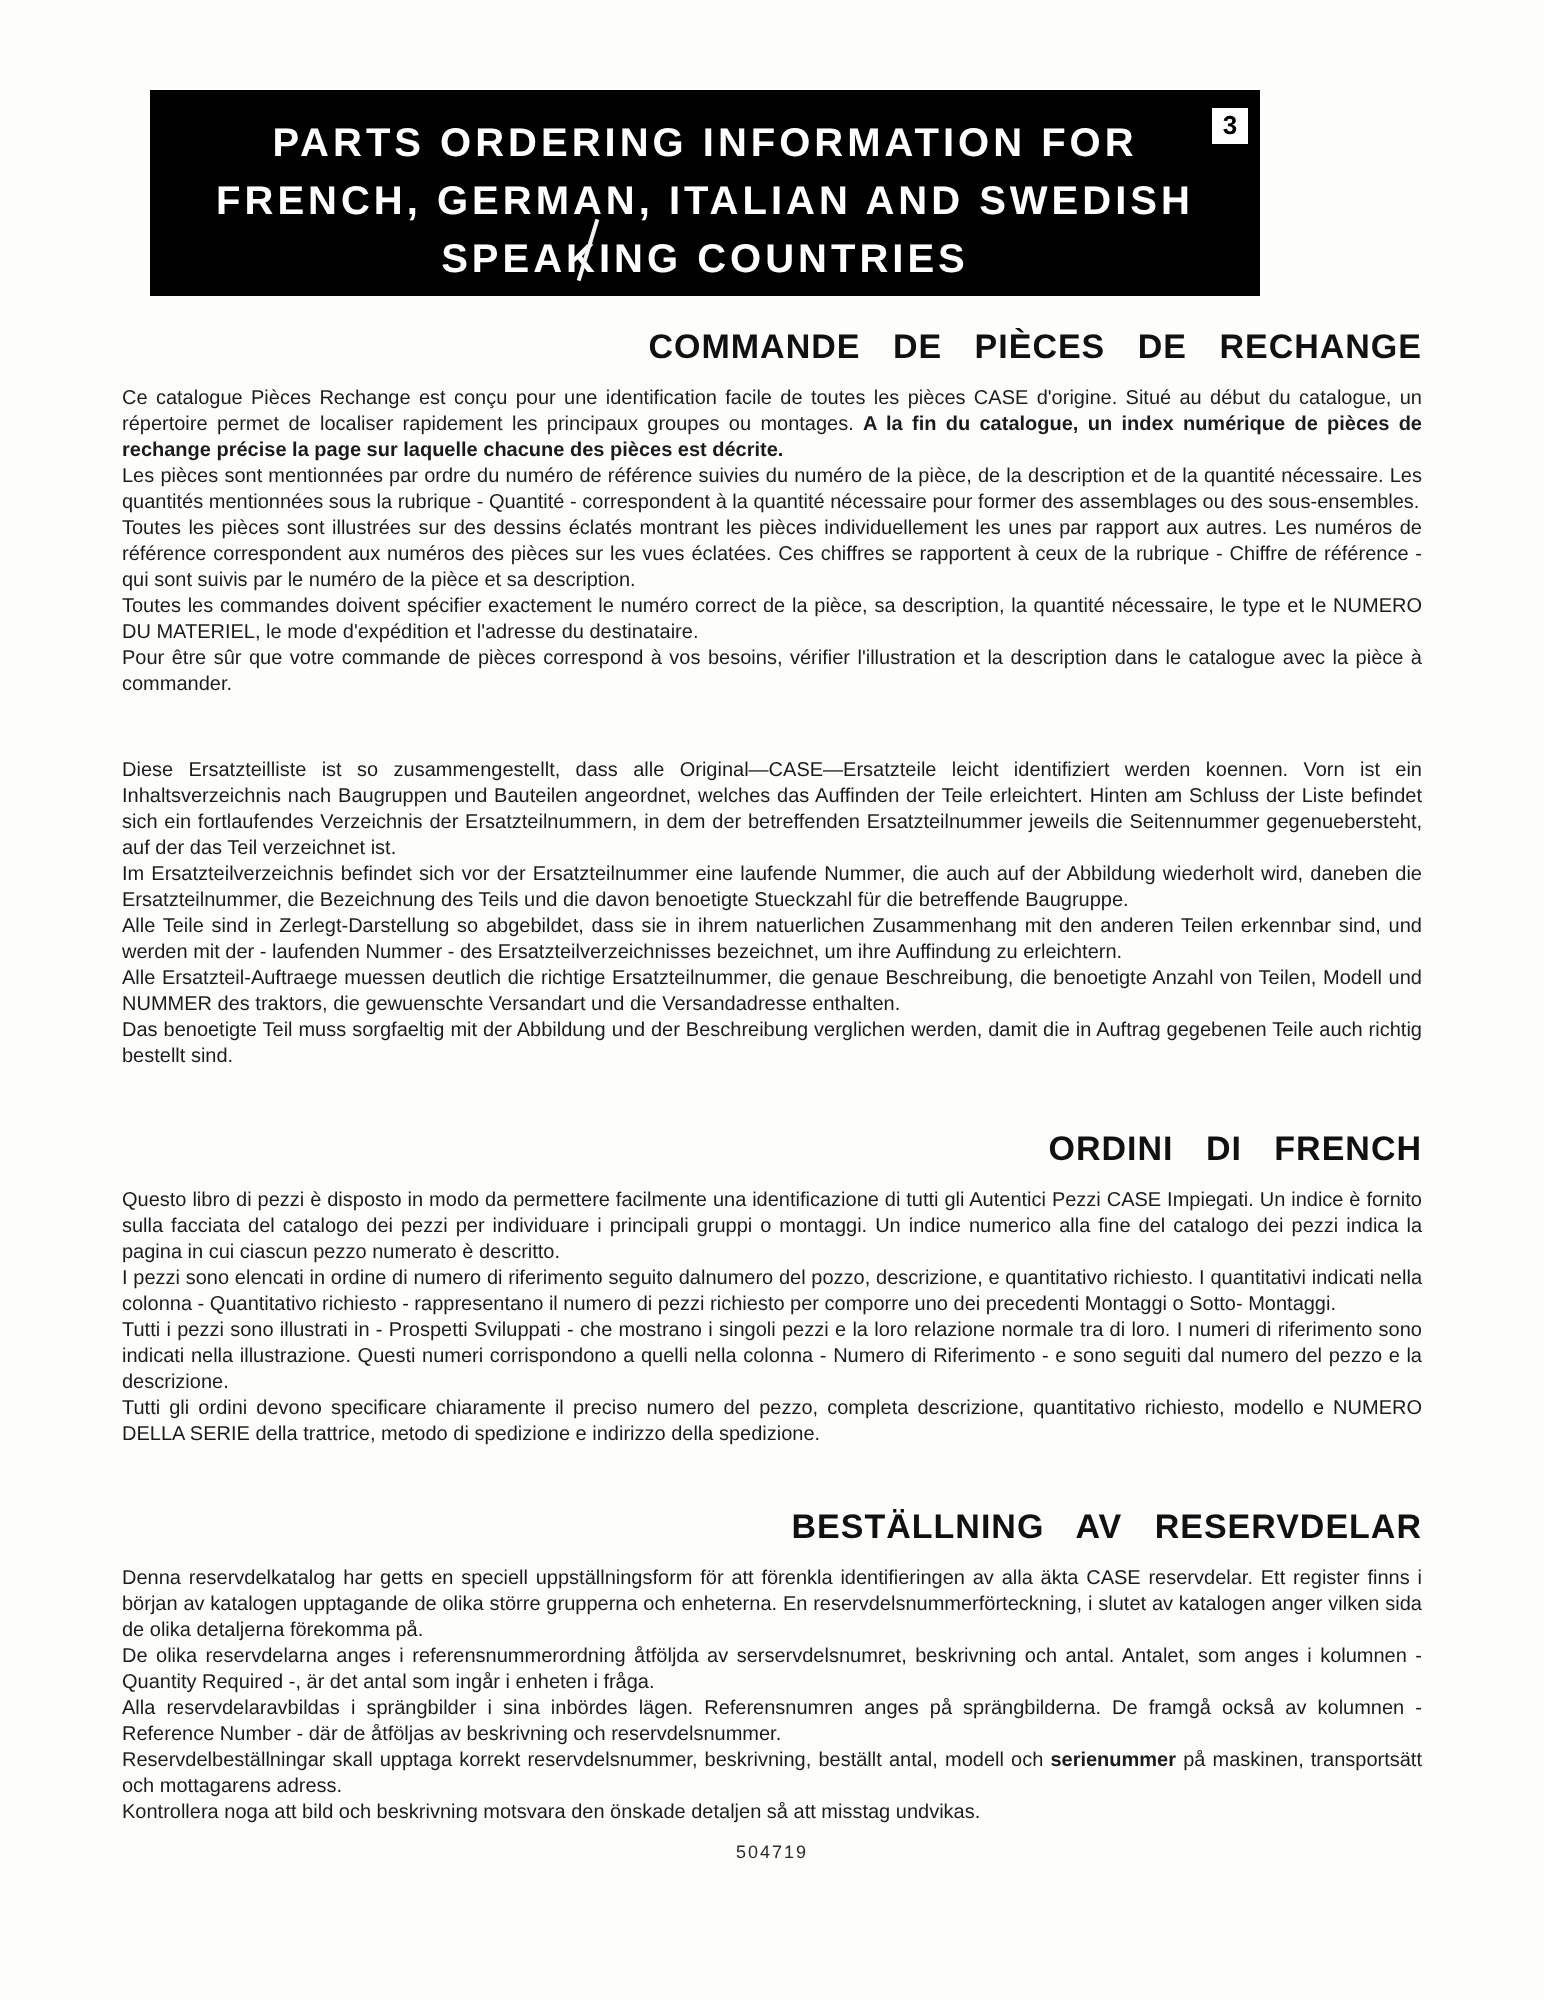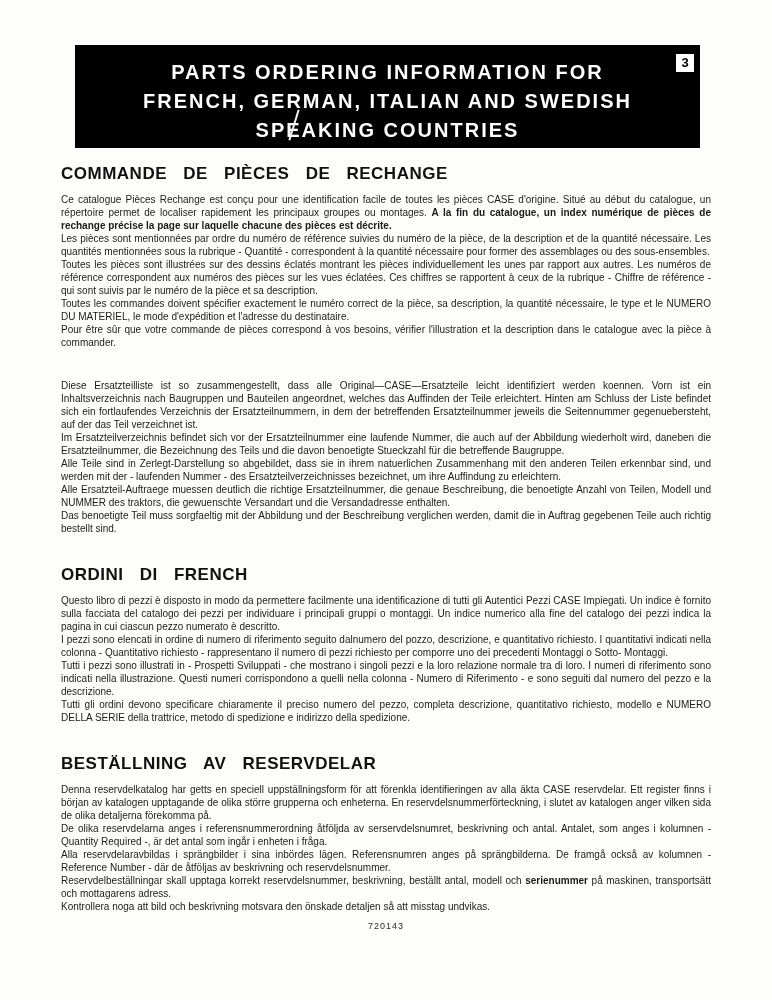--- a/index.html
+++ b/index.html
@@ -11,21 +11,21 @@
   *{margin:0;padding:0;box-sizing:border-box;}
   html,body{width:772px;height:1000px;overflow:hidden;}
   body{
     background:var(--page-bg);
     font-family:"Liberation Sans",sans-serif;
     color:var(--body-text);
   }
   .header-box{
     position:relative;
     margin:45px 0 0 75px;
-    width:625px;
+    width:555px;
     height:103px;
     background:var(--header-bg);
     padding-top:13px;
   }
   .header-line{
     color:var(--header-fg);
     font-weight:bold;
     font-size:20px;
     line-height:29px;
     text-align:center;
@@ -56,21 +56,21 @@
   }
   main{
     margin:0 61px;
     width:650px;
   }
   .lang-section{margin-top:30px;}
   .lang-section:first-child{margin-top:16px;}
   .section-heading{
     font-size:17px;
     font-weight:bold;
-    text-align:left;
+    text-align:right;
     letter-spacing:0.5px;
     word-spacing:11px;
     margin-bottom:9px;
     color:#111;
   }
   .para{
     font-size:10px;
     line-height:13px;
     text-align:justify;
     color:var(--body-text);
@@ -121,13 +121,13 @@
     <section class="lang-section">
       <h2 class="section-heading">BESTÄLLNING  AV  RESERVDELAR</h2>
       <p class="para"><span>Denna reservdelkatalog har getts en speciell uppställningsform för att förenkla identifieringen av alla äkta CASE reservdelar. Ett register finns i början av katalogen upptagande de olika större grupperna och enheterna. En reservdelsnummerförteckning, i slutet av katalogen anger vilken sida de olika detaljerna förekomma på.</span></p>
       <p class="para"><span>De olika reservdelarna anges i referensnummerordning åtföljda av serservdelsnumret, beskrivning och antal. Antalet, som anges i kolumnen - Quantity Required -, är det antal som ingår i enheten i fråga.</span></p>
       <p class="para"><span>Alla reservdelaravbildas i sprängbilder i sina inbördes lägen. Referensnumren anges på sprängbilderna. De framgå också av kolumnen - Reference Number - där de åtföljas av beskrivning och reservdelsnummer.</span></p>
       <p class="para"><span>Reservdelbeställningar skall upptaga korrekt reservdelsnummer, beskrivning, beställt antal, modell och </span><span class="b">serienummer</span><span> på maskinen, transportsätt och mottagarens adress.</span></p>
       <p class="para"><span>Kontrollera noga att bild och beskrivning motsvara den önskade detaljen så att misstag undvikas.</span></p>
     </section>
   </main>
 
-<div class="footer-code">720143</div>
+<div class="footer-code">504719</div>
 
 </body></html>

